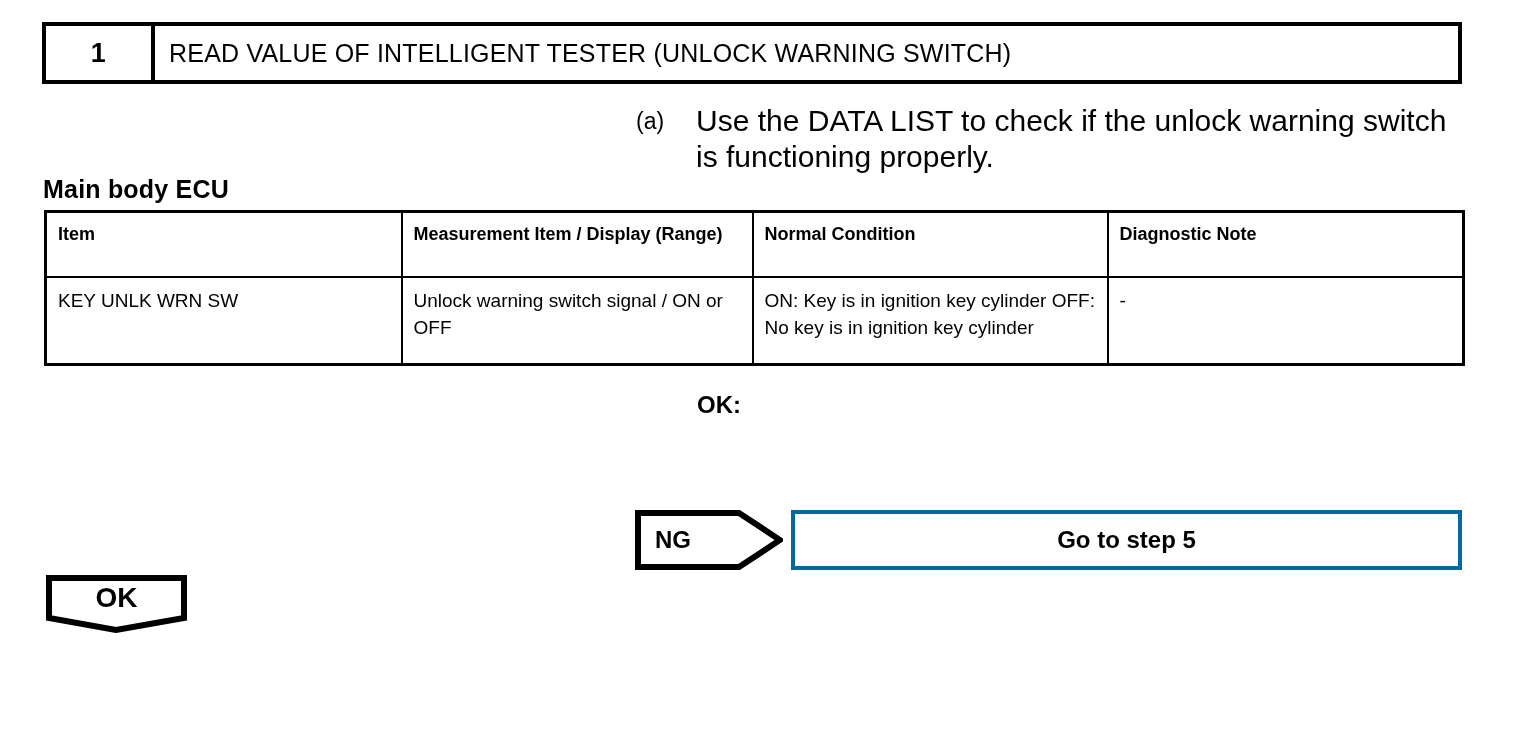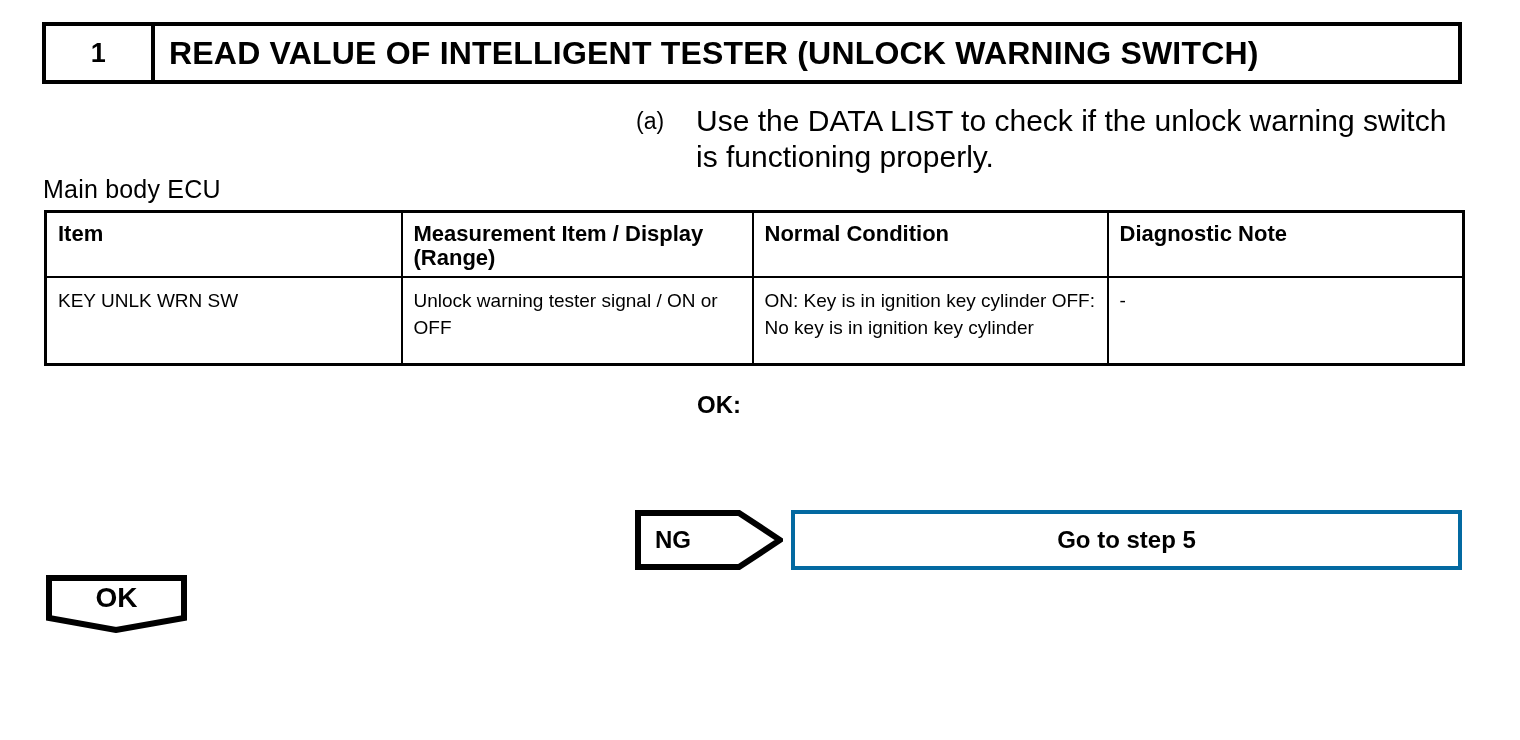--- a/index.html
+++ b/index.html
@@ -38,22 +38,22 @@
     justify-content: center;
     font-size: 27px;
     font-weight: bold;
     letter-spacing: 0.5px;
   }
   .step-title {
     flex: 1;
     display: flex;
     align-items: center;
     padding-left: 14px;
-    font-size: 32px;
-    font-weight: bold;
+    font-size: 25px;
+    font-weight: normal;
     letter-spacing: 0.2px;
     white-space: nowrap;
   }
 
   
   .instruction {
     position: absolute;
     left: 636px;
     top: 103px;
     width: 840px;
@@ -71,21 +71,21 @@
     line-height: 36px;
     max-width: 760px;
   }
 
   
   .section-heading {
     position: absolute;
     left: 43px;
     top: 175px;
     font-size: 25px;
-    font-weight: normal;
+    font-weight: bold;
     letter-spacing: 0.2px;
   }
 
   
   .data-table {
     position: absolute;
     left: 44px;
     top: 210px;
     width: 1418px;
     border-collapse: collapse;
@@ -97,21 +97,21 @@
   .data-table col.c3 { width: 356px; }
 
   .data-table th,
   .data-table td {
     border: 2px solid #000;
     vertical-align: top;
     padding: 9px 10px 6px 11px;
     text-align: left;
   }
   .data-table thead th {
-    font-size: 22px;
+    font-size: 18px;
     font-weight: bold;
     line-height: 24px;
     height: 48px;
   }
   .data-table tbody td {
     font-size: 19px;
     font-weight: normal;
     line-height: 27px;
     height: 70px;
   }
@@ -238,21 +238,21 @@
     <tr>
       <th>Item</th>
       <th>Measurement Item / Display (Range)</th>
       <th>Normal Condition</th>
       <th>Diagnostic Note</th>
     </tr>
   </thead>
   <tbody>
     <tr>
       <td>KEY UNLK WRN SW</td>
-      <td>Unlock warning tester signal / ON or OFF</td>
+      <td>Unlock warning switch signal / ON or OFF</td>
       <td>ON: Key is in ignition key cylinder OFF: No key is in ignition key cylinder</td>
       <td>-</td>
     </tr>
   </tbody>
 </table>
 
 <div class="ok-block">
   <div class="ok-label">OK:</div>
 </div>
 

